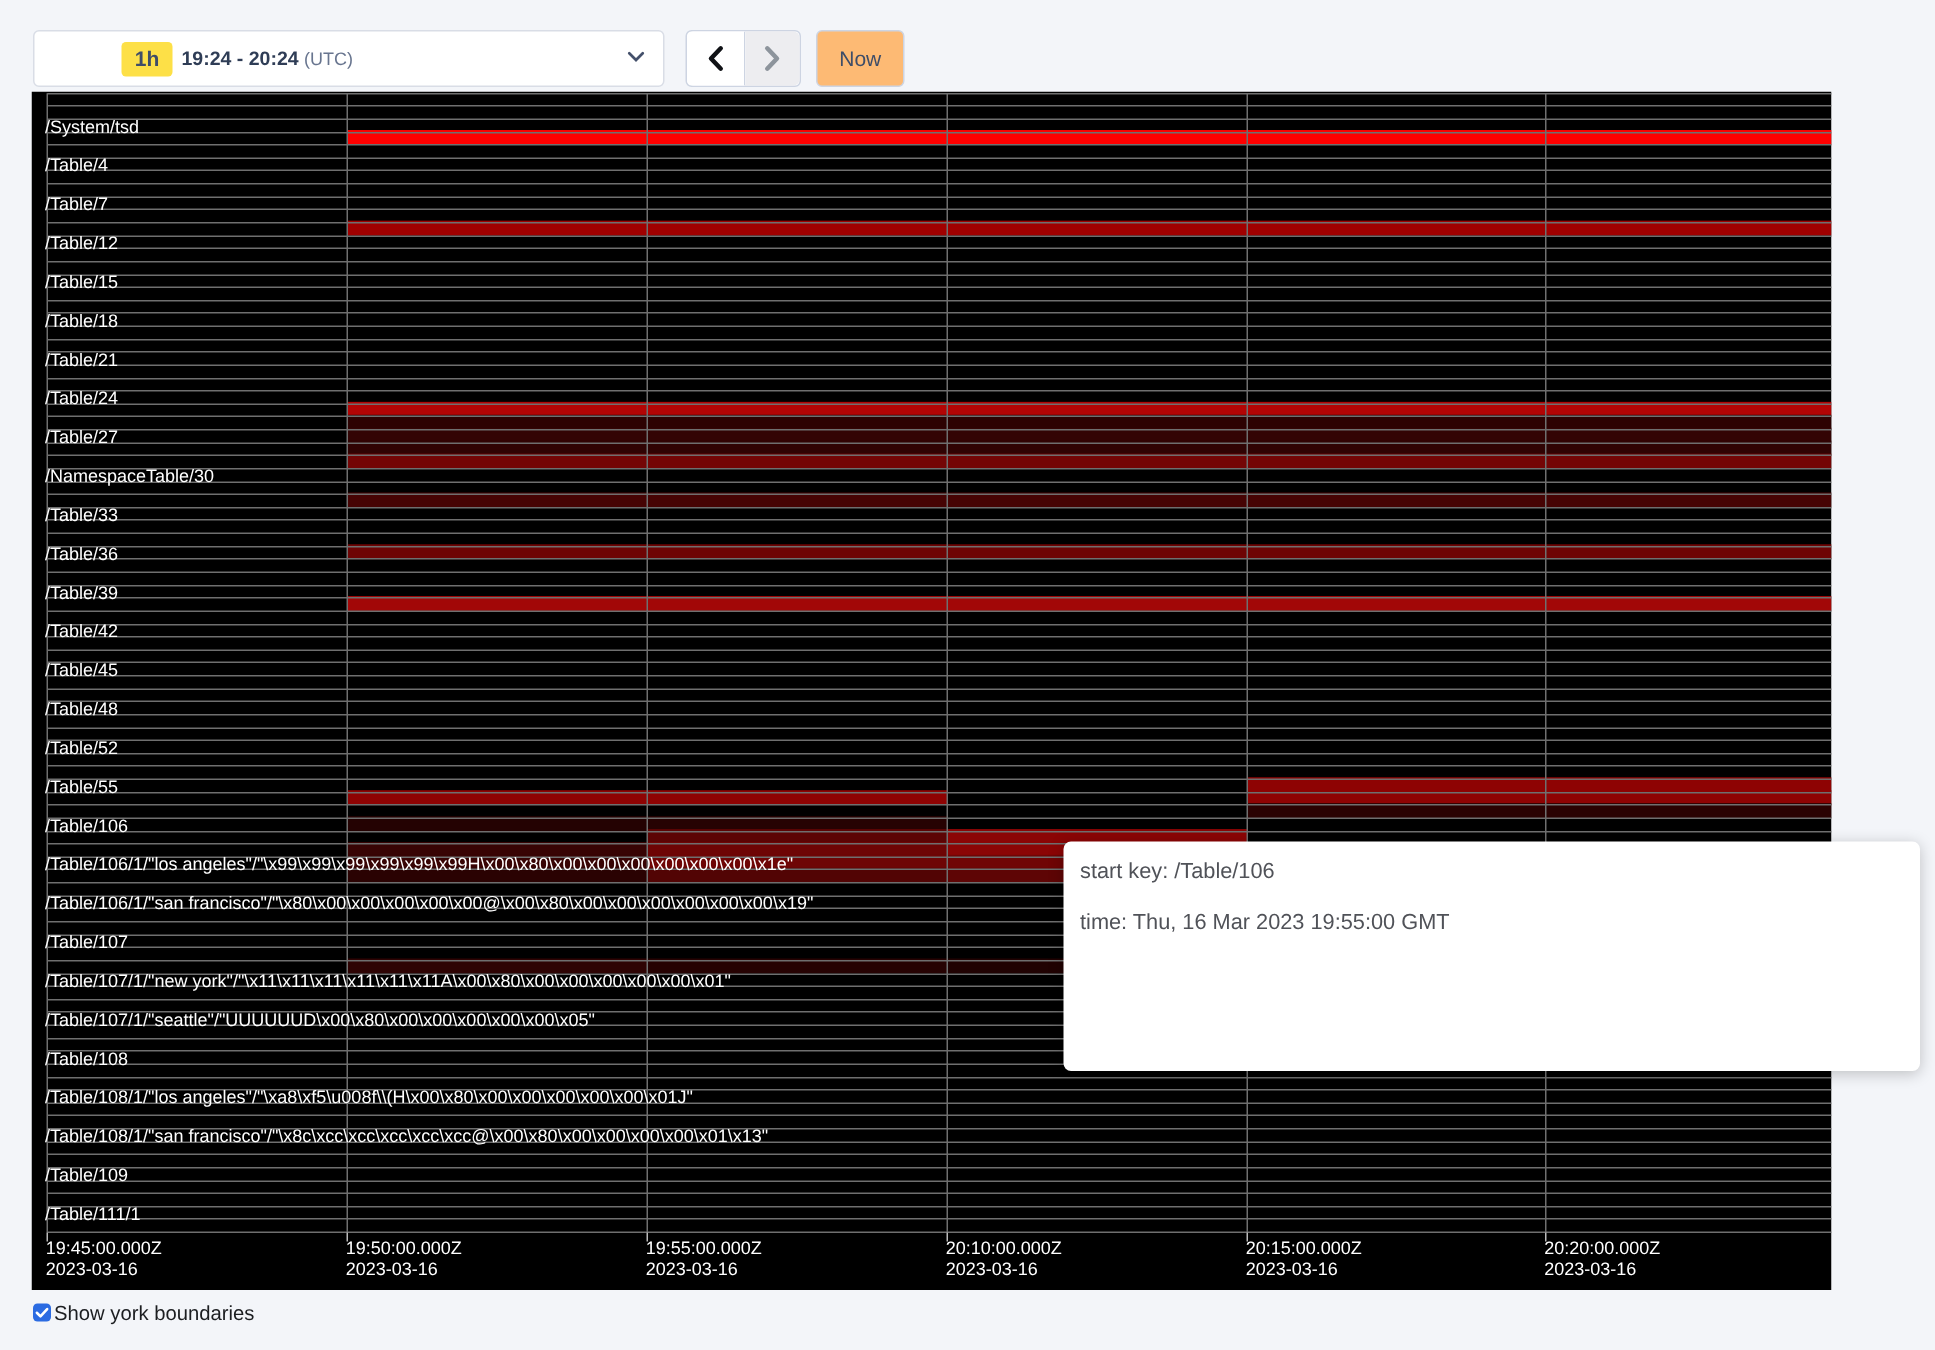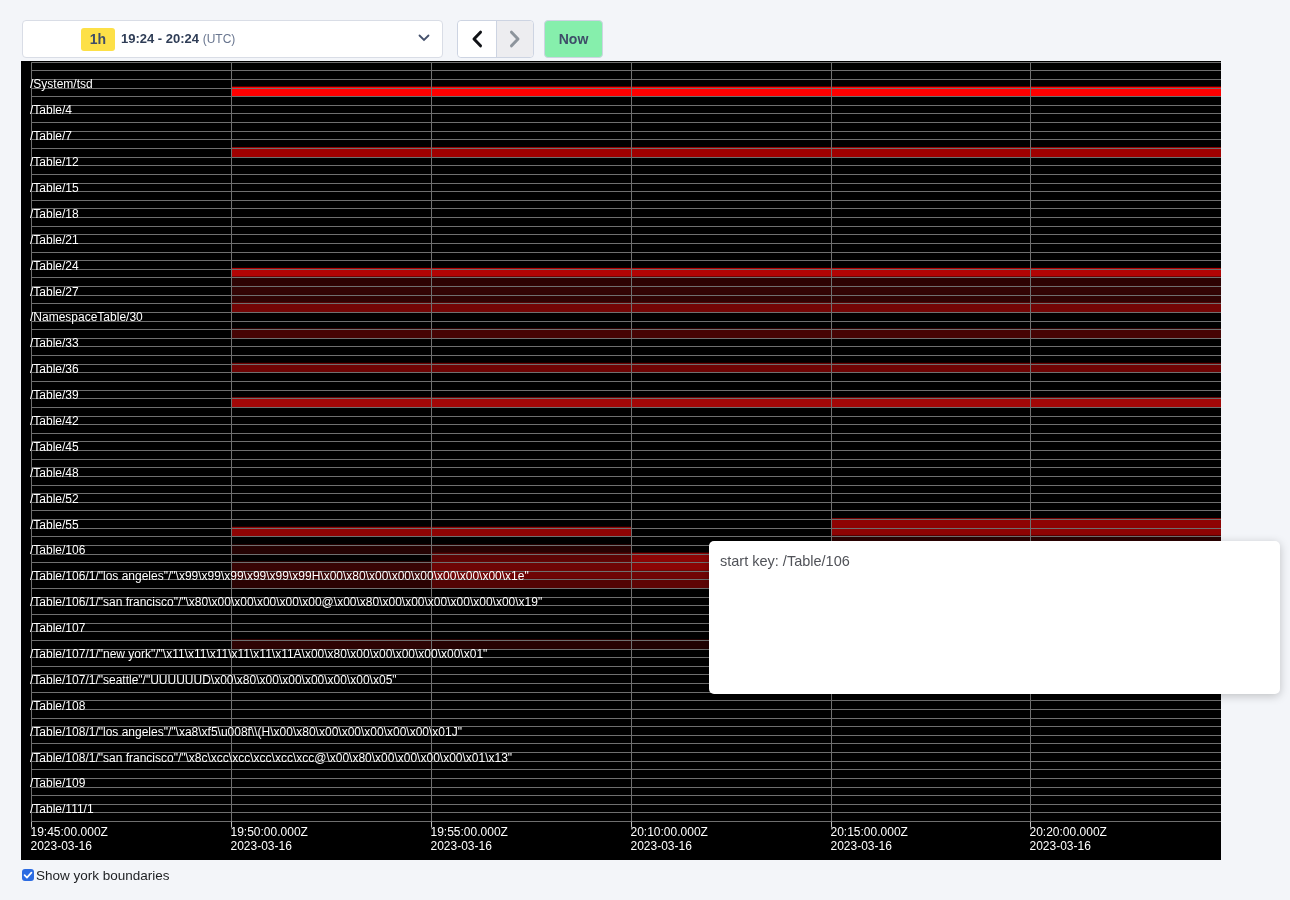--- a/index.html
+++ b/index.html
@@ -15,28 +15,28 @@
   .trange { position:absolute; left:62px; top:0; height:36px; line-height:36px;
             font-size:13px; color:#2f3d56; font-weight:bold;margin-left:36px; }
   .trange .utc { color:#68758f; font-weight:normal; font-size:12px; }
   .selchev { position:absolute; right:12px; top:13px; }
   .btngroup { left:457px; top:20px; width:75px; height:36px; border:1px solid #cdd4e2;
               border-radius:4px; background:#fff; display:flex; }
   .bg-l { width:38px; height:36px; border-right:1px solid #cdd4e2; background:#fff;
           border-radius:4px 0 0 4px; position:relative; }
   .bg-r { width:37px; height:36px; background:#ededf0; border-radius:0 4px 4px 0; position:relative; }
   .cc { position:absolute; left:50%; top:50%; transform:translate(-50%,-50%); }
-  .nowbtn { left:544px; top:20px; width:57px; height:36px; background:#86efac;
+  .nowbtn { left:544px; top:20px; width:57px; height:36px; background:#fdba74;
             border:1px solid #cdd4e2; border-radius:4px; color:#3e4d68; font-size:14px;
-            font-weight:bold; text-align:center; line-height:36px; }
+            font-weight:normal; text-align:center; line-height:36px; }
   
   .canvas { left:21px; top:61px; width:1200px; height:799px; }
   .rl { font-family:"Liberation Sans", sans-serif; font-size:12px; fill:#fff; }
   
-  .tooltip { left:709px; top:541px; width:571px; height:153px; background:#fff;
+  .tooltip { left:709px; top:561px; width:571px; height:153px; background:#fff;
              border-radius:5px; box-shadow:0 2px 10px rgba(0,0,0,0.22);
              font-size:14.5px; color:#505258; padding:3px 0 0 11px; box-sizing:border-box; }
   .tooltip div { height:34px; line-height:34px; white-space:nowrap; }
   
   .cbrow { left:22px; top:867px; height:18px; font-size:13.5px; color:#1c1e21; }
   .cbx { position:absolute; left:0; top:2px; width:12px; height:12px; background:#2b6be2;
          border-radius:3px; }
   .cbl { position:absolute; left:14px; top:0; line-height:18px; white-space:nowrap; }
 </style>
 </head>
@@ -275,19 +275,20 @@
 <text x="409.5" y="789.10" class="rl">2023-03-16</text>
 <text x="609.5" y="775.10" class="rl">20:10:00.000Z</text>
 <text x="609.5" y="789.10" class="rl">2023-03-16</text>
 <text x="809.5" y="775.10" class="rl">20:15:00.000Z</text>
 <text x="809.5" y="789.10" class="rl">2023-03-16</text>
 <text x="1008.5" y="775.10" class="rl">20:20:00.000Z</text>
 <text x="1008.5" y="789.10" class="rl">2023-03-16</text>
   </svg>
   <div class="abs tooltip">
     <div>start key: /Table/106</div>
+    <div>time: Thu, 16 Mar 2023 19:55:00 GMT</div>
   </div>
   <div class="abs cbrow">
     <span class="cbx"><svg width="12" height="12" viewBox="0 0 14 14">
         <path d="M3 7.2 L5.8 10 L11 4.3" stroke="#fff" stroke-width="2" fill="none" stroke-linecap="round" stroke-linejoin="round"></path>
       </svg></span>
     <span class="cbl">Show york boundaries</span>
   </div>
 
 </body></html>

